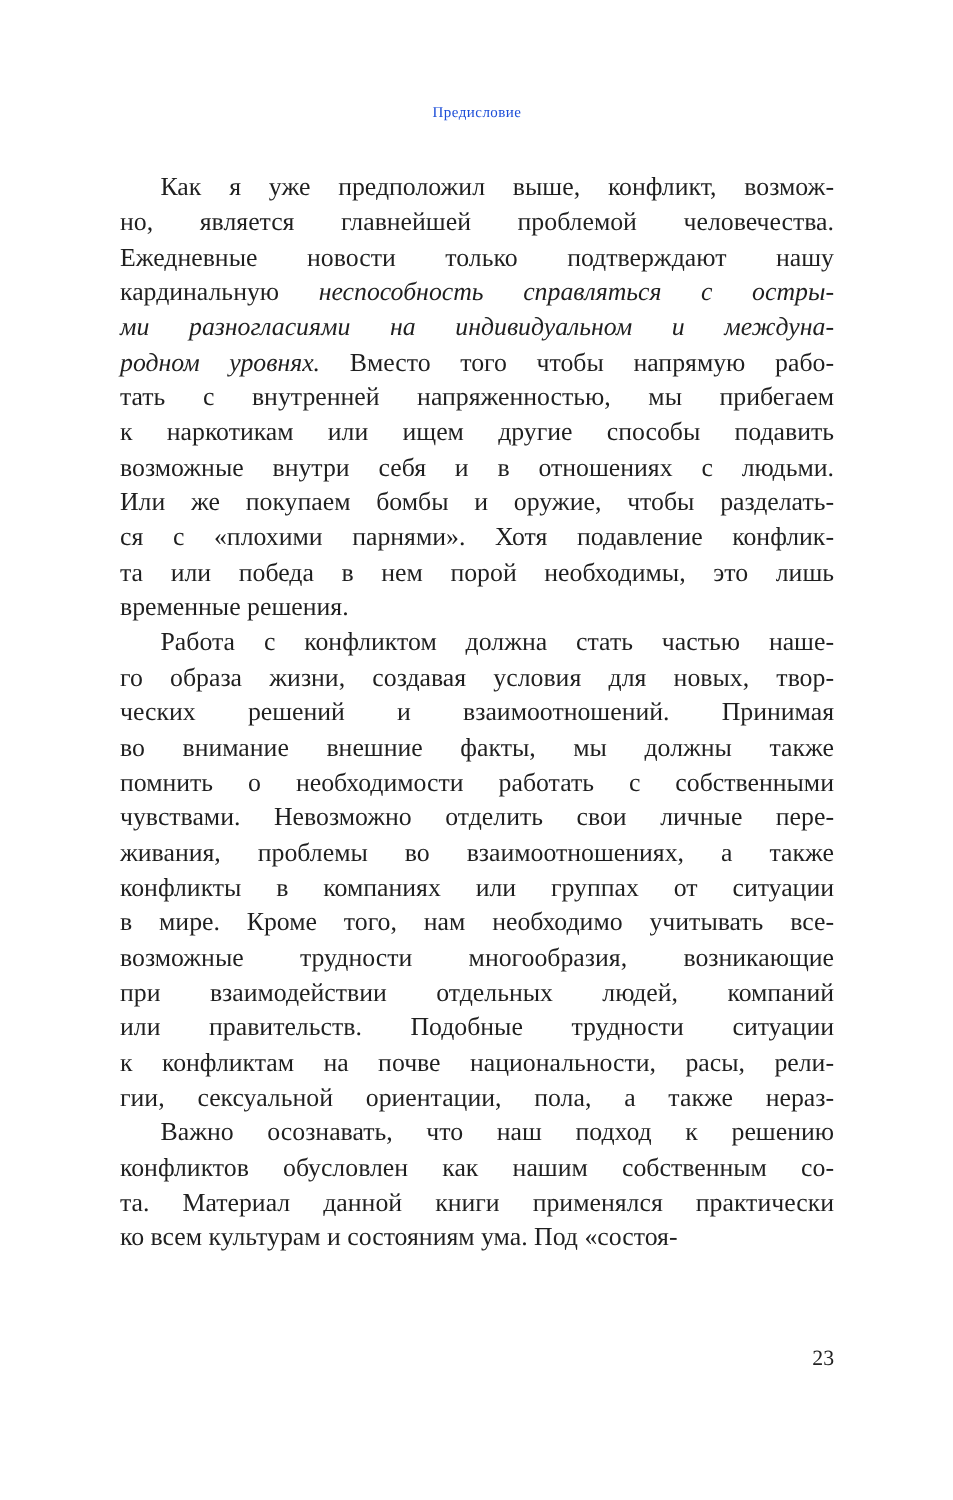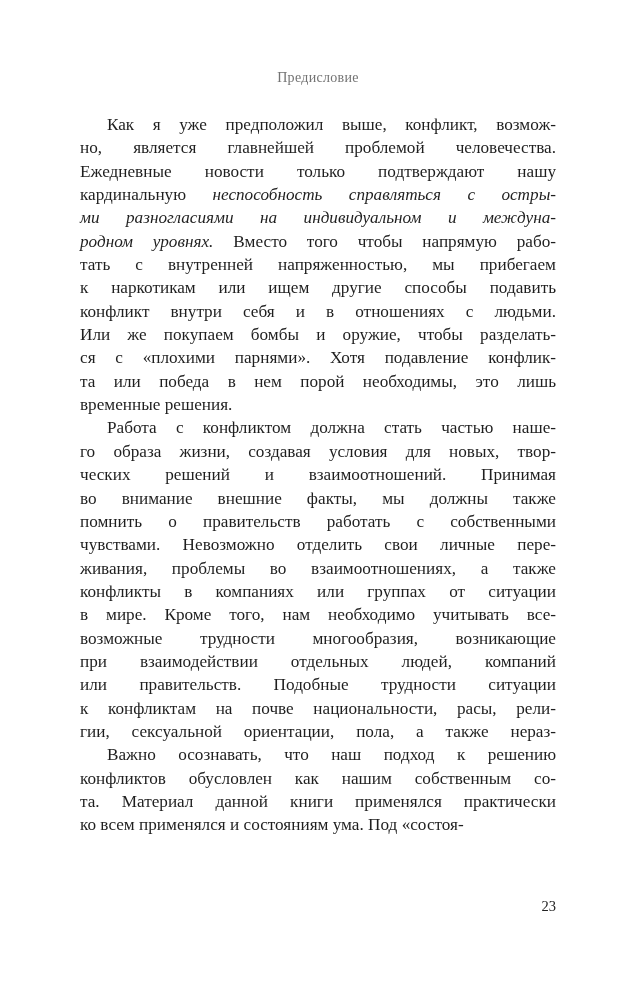--- a/index.html
+++ b/index.html
@@ -15,23 +15,23 @@
     font-family: "Liberation Serif", "DejaVu Serif", serif;
     color: #1f1f1f;
     overflow: hidden;
   }
   .running-head {
     position: absolute;
     top: 70px;
     left: 80px;
     width: 476px;
     text-align: center;
-    font-size: 14px;
+    font-size: 10px;
     letter-spacing: 0.3px;
-    color: #737373;
+    color: #1d4ed8;
   }
   .body-text {
     position: absolute;
     top: 113px;
     left: 80px;
     width: 476px;
     font-size: 17.2px;
     line-height: 23.35px;
   }
   .text-line {
@@ -65,39 +65,39 @@
 
   <div class="body-text">
       <div class="text-line first"><span>Как я уже предположил выше, конфликт, возмож-</span></div>
       <div class="text-line"><span>но, является главнейшей проблемой человечества.</span></div>
       <div class="text-line"><span>Ежедневные новости только подтверждают нашу</span></div>
       <div class="text-line"><span>кардинальную </span><span class="italic">неспособность справляться с остры-</span></div>
       <div class="text-line"><span class="italic">ми разногласиями на индивидуальном и междуна-</span></div>
       <div class="text-line"><span class="italic">родном уровнях.</span><span> Вместо того чтобы напрямую рабо-</span></div>
       <div class="text-line"><span>тать с внутренней напряженностью, мы прибегаем</span></div>
       <div class="text-line"><span>к наркотикам или ищем другие способы подавить</span></div>
-      <div class="text-line"><span>конфликт внутри себя и в отношениях с людьми.</span></div>
+      <div class="text-line"><span>возможные внутри себя и в отношениях с людьми.</span></div>
       <div class="text-line"><span>Или же покупаем бомбы и оружие, чтобы разделать-</span></div>
       <div class="text-line"><span>ся с «плохими парнями». Хотя подавление конфлик-</span></div>
       <div class="text-line"><span>та или победа в нем порой необходимы, это лишь</span></div>
       <div class="text-line last"><span>временные решения.</span></div>
       <div class="text-line first"><span>Работа с конфликтом должна стать частью наше-</span></div>
       <div class="text-line"><span>го образа жизни, создавая условия для новых, твор-</span></div>
       <div class="text-line"><span>ческих решений и взаимоотношений. Принимая</span></div>
       <div class="text-line"><span>во внимание внешние факты, мы должны также</span></div>
-      <div class="text-line"><span>помнить о правительств работать с собственными</span></div>
+      <div class="text-line"><span>помнить о необходимости работать с собственными</span></div>
       <div class="text-line"><span>чувствами. Невозможно отделить свои личные пере-</span></div>
       <div class="text-line"><span>живания, проблемы во взаимоотношениях, а также</span></div>
       <div class="text-line"><span>конфликты в компаниях или группах от ситуации</span></div>
       <div class="text-line"><span>в мире. Кроме того, нам необходимо учитывать все-</span></div>
       <div class="text-line"><span>возможные трудности многообразия, возникающие</span></div>
       <div class="text-line"><span>при взаимодействии отдельных людей, компаний</span></div>
       <div class="text-line"><span>или правительств. Подобные трудности ситуации</span></div>
       <div class="text-line"><span>к конфликтам на почве национальности, расы, рели-</span></div>
       <div class="text-line"><span>гии, сексуальной ориентации, пола, а также нераз-</span></div>
       <div class="text-line first"><span>Важно осознавать, что наш подход к решению</span></div>
       <div class="text-line"><span>конфликтов обусловлен как нашим собственным со-</span></div>
       <div class="text-line"><span>та. Материал данной книги применялся практически</span></div>
-      <div class="text-line last"><span>ко всем применялся и состояниям ума. Под «состоя-</span></div>
+      <div class="text-line last"><span>ко всем культурам и состояниям ума. Под «состоя-</span></div>
     </div>
 
   <div class="page-number">23</div>
 </div>
 
 </body></html>

